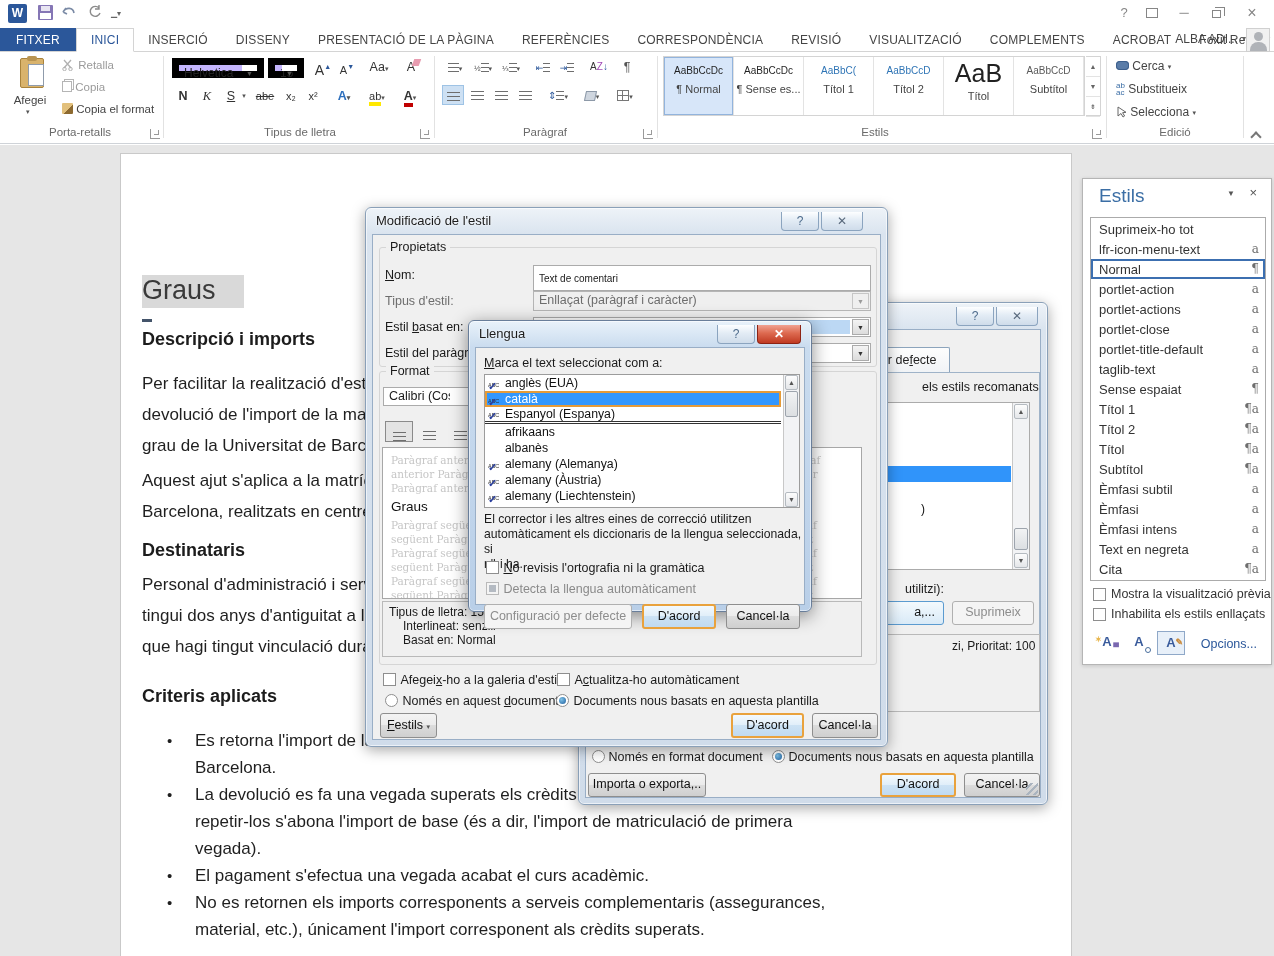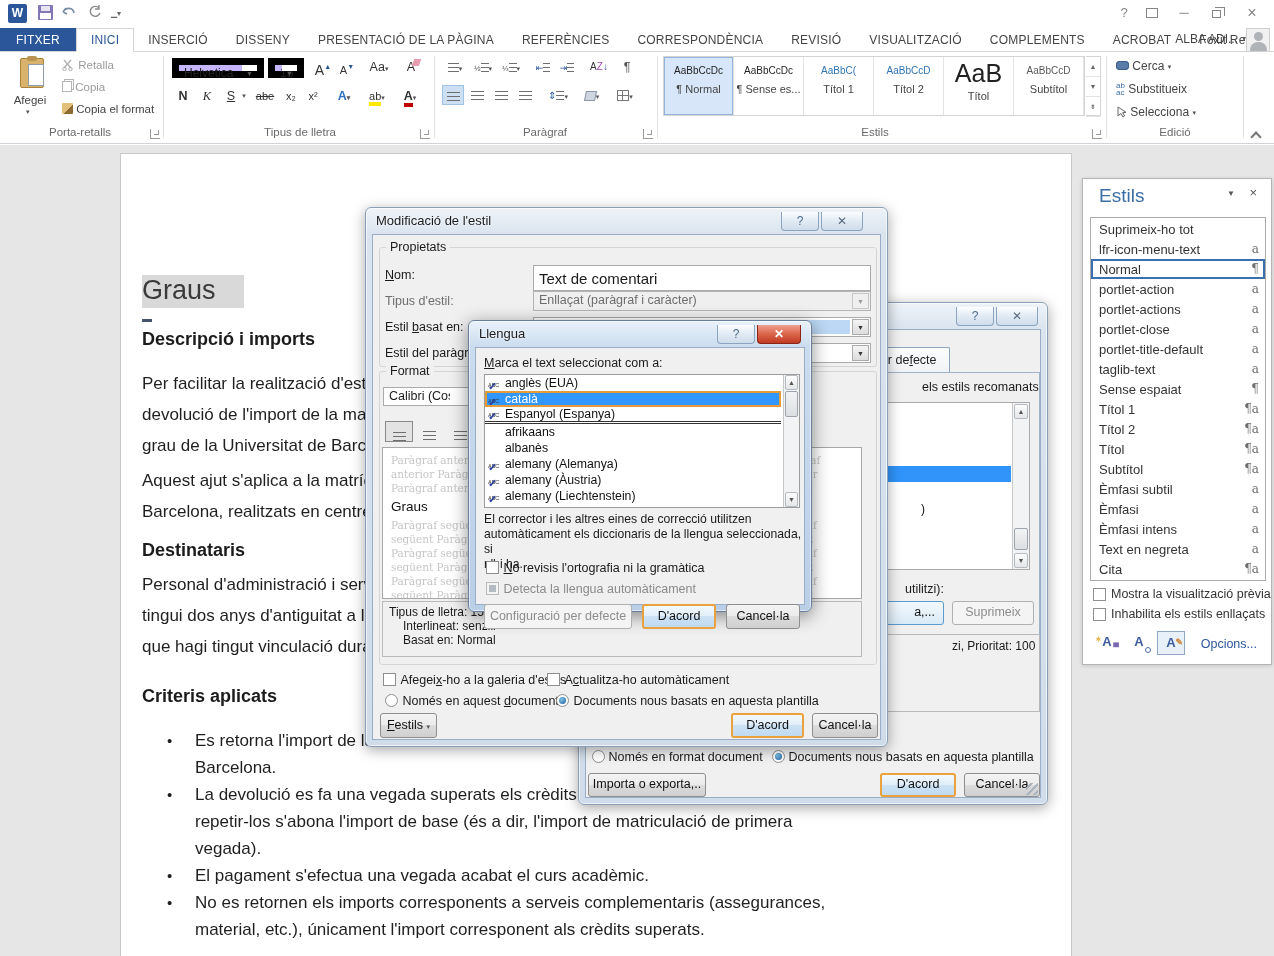--- a/index.html
+++ b/index.html
@@ -96,21 +96,21 @@
   .aero.inactive{border-color:#8aa0b8;background:linear-gradient(180deg,#eef3f8,#dae4ef 26px,#d0dcea);
         box-shadow:0 3px 14px rgba(0,0,0,.35), inset 0 0 0 1px rgba(255,255,255,.6);}
   .aero-cap{position:absolute;left:10px;top:5px;font-size:13px;color:#1c1c1c;text-shadow:0 0 3px #fff;}
   .aero-client{position:absolute;left:6px;right:6px;top:26px;bottom:6px;background:#f0f0f0;border:1px solid #99aec6;}
   .aero-btn{position:absolute;top:4px;height:19px;border:1px solid #8ba4bf;border-radius:0 0 4px 4px;border-top:none;
             background:linear-gradient(#fdfeff,#e3ecf5 45%,#cfdcea);text-align:center;font-size:12px;color:#4d6b8c;line-height:18px;}
   .aero-btn.red{background:linear-gradient(#f0a292,#dd6a50 45%,#c03a22);border-color:#8d2314;color:#fff;font-weight:bold;}
   .grpbox{position:absolute;border:1px solid #d5d5d5;border-radius:3px;}
   .grpbox .gtitle{position:absolute;left:6px;top:-8px;background:#f0f0f0;padding:0 4px;font-size:12.5px;color:#1a1a1a;}
   .dlabel{position:absolute;font-size:12.5px;color:#1a1a1a;white-space:nowrap;}
-  .dinput{position:absolute;background:#fff;border:1px solid #ababab;font-size:15px;color:#1a1a1a;padding:12px 5px;font-family:"Liberation Sans",sans-serif;}
+  .dinput{position:absolute;background:#fff;border:1px solid #ababab;font-size:10px;color:#1a1a1a;padding:12px 5px;font-family:"Liberation Sans",sans-serif;}
   .dcombo{position:absolute;background:#fff;border:1px solid #ababab;font-size:12.5px;color:#1a1a1a;}
   .dcombo .txt{position:absolute;left:5px;top:1px;right:20px;white-space:nowrap;overflow:hidden;}
   .dcombo .darr{position:absolute;right:1px;top:1px;bottom:1px;width:17px;background:linear-gradient(#f4f4f4,#dcdcdc);
                 border:1px solid #ababab;text-align:center;font-size:7px;color:#333;line-height:16px;}
   .dcombo.dis{background:#efefef;color:#6d6d6d;border-color:#b5b5b5;}
   .dcombo.dis .darr{background:#efefef;color:#9a9a9a;border-color:#c6c6c6;}
   .b7{position:absolute;border:1px solid #8e8e8e;border-radius:3px;font-size:12.5px;color:#111;text-align:center;
       background:linear-gradient(#f3f3f3,#ebebeb 49%,#dcdcdc 50%,#cfcfcf);}
   .b7.def{border:2px solid #e9a23d;background:linear-gradient(#f3f9fd,#e0eef9 49%,#cce2f4 50%,#c0daf1);}
   .b7.dis{color:#8d8d8d;background:#f4f4f4;border-color:#b0b0b0;}
@@ -581,21 +581,21 @@
       </div>
       <div class="desc-box" style="left:9px;top:366px;width:480px;height:56px;">
         <div>Tipus de lletra: 15 pt</div>
         <div class="ind">Interlineat:  senzill</div>
         <div class="ind">Basat en: Normal</div>
       </div>
       <div class="abs" style="left:10px;top:435px;">
         <span class="cb"></span>
         <span class="chklbl"><span>Afegei</span><span class="ac">x</span><span>-ho a la galeria d'estils</span></span>
       </div>
-      <div class="abs" style="left:174px;top:435px;">
+      <div class="abs" style="left:184px;top:435px;">
         <span class="cb"></span>
         <span class="chklbl"><span>A</span><span class="ac">c</span><span>tualitza-ho automàticament</span></span>
       </div>
       <div class="abs" style="left:12px;top:456px;">
         <span class="rd"></span>
         <span class="chklbl"><span>Només en aquest </span><span class="ac">d</span><span>ocument</span></span>
       </div>
       <div class="abs" style="left:183px;top:456px;">
         <span class="rd on"></span>
         <span class="chklbl">Documents nous basats en aquesta plantilla</span>

